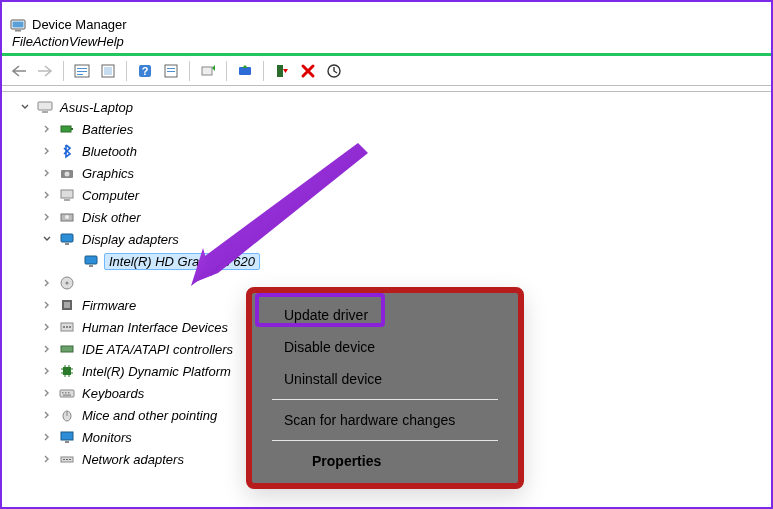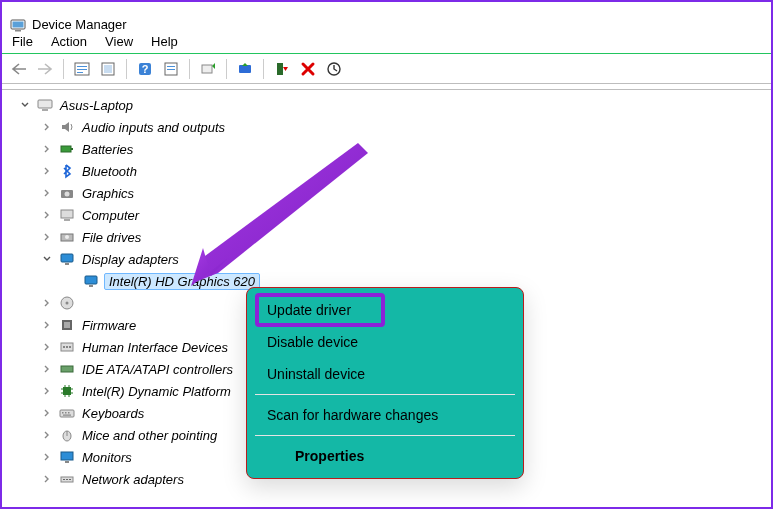--- a/index.html
+++ b/index.html
@@ -21,24 +21,24 @@
     padding: 15px 8px;
     gap: 6px;
   }
   .titlebar .app-icon {
     width: 16px; height: 16px;
     display: inline-flex; align-items: center; justify-content: center;
   }
   .titlebar .title { font-size: 13px; }
   .menubar {
     display: flex;
-    gap: 18px;
     padding: 2px 10px 4px 10px;
     font-size: 13px;
-    border-bottom: 1px solid #22c55e;
+    border-bottom: 3px solid #22c55e;
+    font-style: italic;
   }
   .menubar .menu-item { cursor: default; }
   .toolbar {
     display: flex;
     align-items: center;
     gap: 4px;
     padding: 3px 6px;
     border-bottom: 1px solid #bdbdbd;
     height: 30px;
   }
@@ -89,25 +89,25 @@
   }
   .indent-1 { padding-left: 12px; }
   .indent-2 { padding-left: 34px; }
   .indent-3 { padding-left: 58px; }
 
   .context-menu {
     position: absolute;
     left: 246px;
     top: 287px;
     width: 278px;
-    background: #14b8a6;
-    border: 1px solid #b91c1c;
+    background: #737373;
+    border: 6px solid #b91c1c;
     border-radius: 8px;
     box-shadow: 0 8px 24px rgba(0,0,0,0.15);
-    padding: 6px 0;
+    padding: 6px 12px;
     font-size: 14px;
   }
   .context-menu .cm-item {
     padding: 8px 20px;
     cursor: default;
   }
   .context-menu .cm-sep {
     height: 1px; background: #e4e4e4; margin: 4px 8px;
   }
   .context-menu .cm-item.bold { font-weight: 700; margin-left: 28px; }
@@ -236,34 +236,20 @@
     </span>
     <span class="node-icon">
       <svg width="16" height="16" viewBox="0 0 16 16">
           <rect x="1" y="3" width="14" height="8" rx="1" fill="#e8e8e8" stroke="#888"></rect>
           <rect x="5" y="12" width="6" height="2" fill="#aaa"></rect>
         </svg>
     </span>
     <span class="node-label">Asus-Laptop</span>
   </div>
 
-  <div class="tree-row indent-2">
-    <span class="chev">
-        <svg width="10" height="10" viewBox="0 0 10 10">
-          <path d="M3 2 L6 5 L3 8" stroke="#888" stroke-width="1.4" fill="none"></path>
-        </svg>
-      </span>
-    <span class="node-icon">
-        <svg width="16" height="16" viewBox="0 0 16 16">
-          <path d="M3 6 H6 L10 3 V13 L6 10 H3 Z" fill="#888"></path>
-          <path d="M12 5 Q14 8 12 11" stroke="#888" fill="none"></path>
-        </svg>
-      </span>
-    <span class="node-label">Audio inputs and outputs</span>
-  </div>
 
   <div class="tree-row indent-2">
     <span class="chev">
         <svg width="10" height="10" viewBox="0 0 10 10">
           <path d="M3 2 L6 5 L3 8" stroke="#888" stroke-width="1.4" fill="none"></path>
         </svg>
       </span>
     <span class="node-icon">
         <svg width="16" height="16" viewBox="0 0 16 16">
           <rect x="2" y="5" width="10" height="6" fill="#3a9a3a" stroke="#2a6a2a"></rect>
@@ -322,21 +308,21 @@
         <svg width="10" height="10" viewBox="0 0 10 10">
           <path d="M3 2 L6 5 L3 8" stroke="#888" stroke-width="1.4" fill="none"></path>
         </svg>
       </span>
     <span class="node-icon">
         <svg width="16" height="16" viewBox="0 0 16 16">
           <rect x="2" y="5" width="12" height="7" fill="#bbb" stroke="#777"></rect>
           <circle cx="8" cy="8" r="2" fill="#eee"></circle>
         </svg>
       </span>
-    <span class="node-label">File drives</span>
+    <span class="node-label">Disk other</span>
   </div>
 
   <div class="tree-row indent-2">
     <span class="chev">
         <svg width="10" height="10" viewBox="0 0 10 10">
           <path d="M2 3 L5 6 L8 3" stroke="#555" stroke-width="1.4" fill="none"></path>
         </svg>
       </span>
     <span class="node-icon">
         <svg width="16" height="16" viewBox="0 0 16 16">

